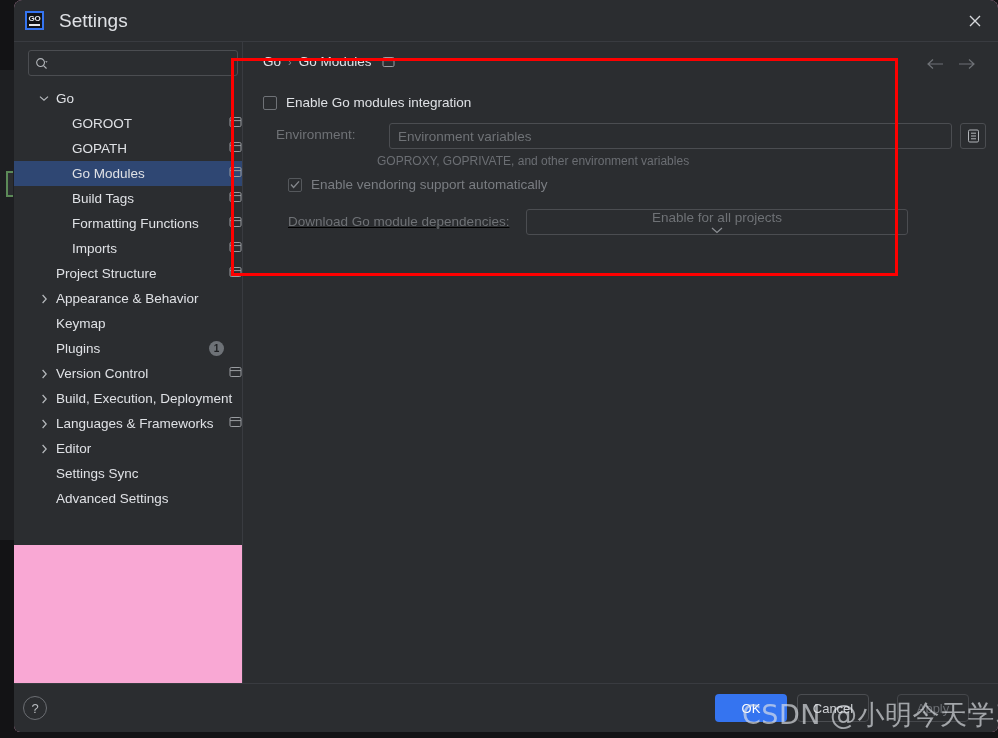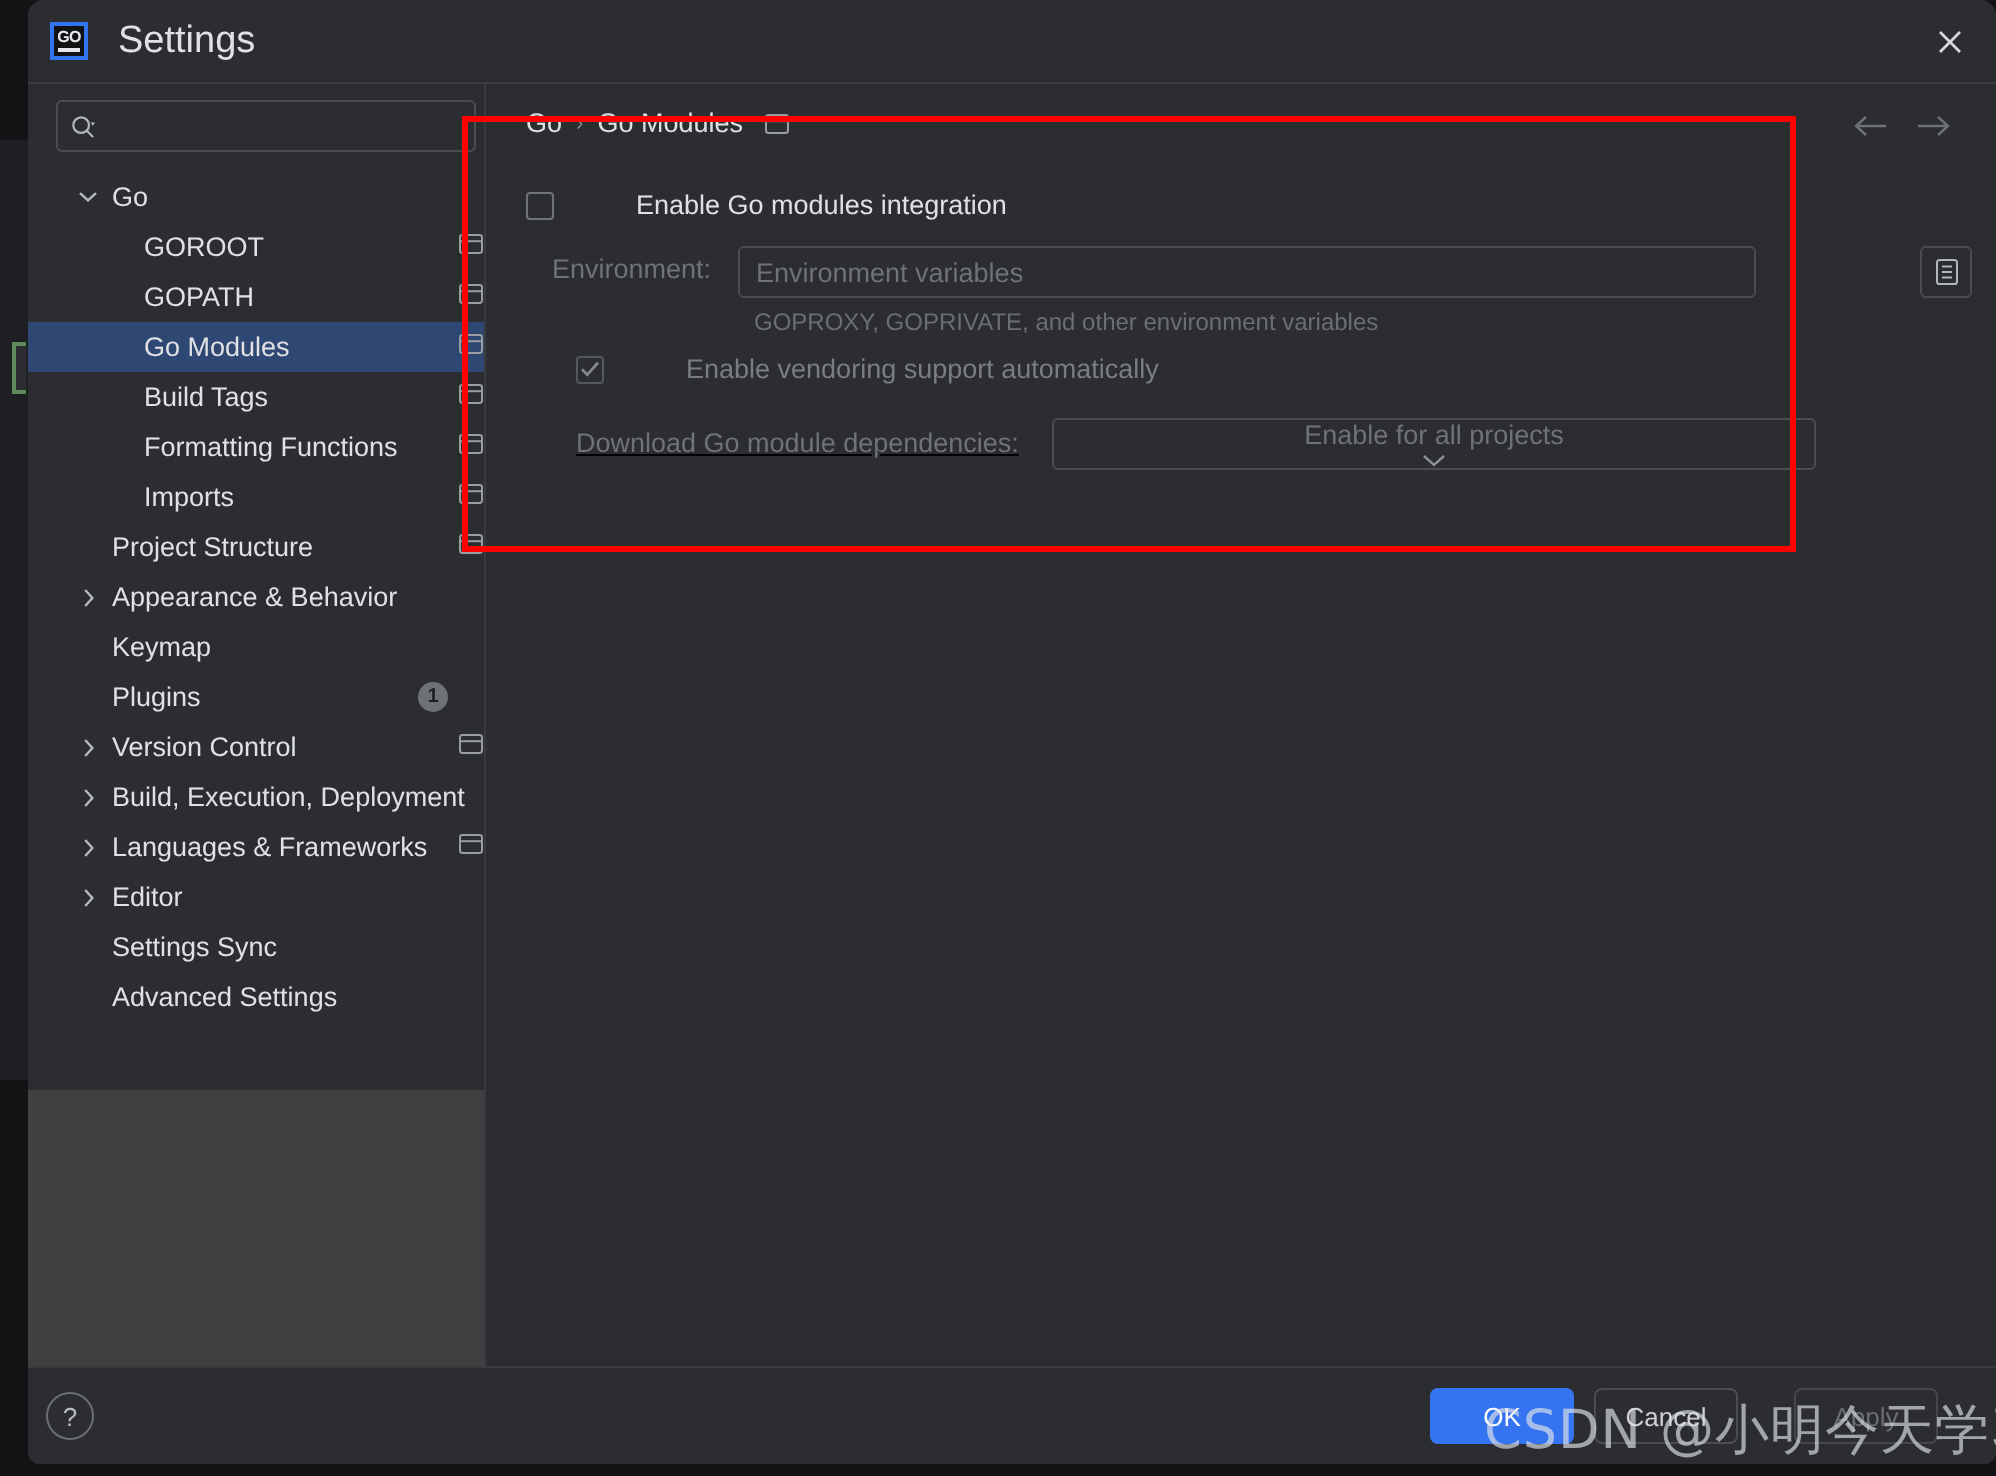--- a/index.html
+++ b/index.html
@@ -23,21 +23,21 @@
   #green-marker {
     position: absolute; left: 6px; top: 171px; width: 7px; height: 26px;
     border: 2px solid #5c8a58; border-right: none;
     background: #2b2d30;
   }
 
   
   #dialog {
     position: absolute; left: 14px; top: 0px;
     width: 984px; height: 732px;
-    background: #404040;
+    background: #f9a8d4;
     border-radius: 8px 8px 6px 6px;
     overflow: hidden;
   }
 
   
   #titlebar {
     position: absolute; left: 0; top: 0; width: 100%; height: 42px;
     background: #2b2d30;
     border-bottom: 1px solid #393b40;
     display: flex; align-items: center;
@@ -125,21 +125,21 @@
     font-size: 13.5px; color: #dfe1e5;
     display: flex; align-items: center; gap: 7px;
   }
   #breadcrumb .sep { color: #8a8d91; font-size: 11px; }
   #nav-arrows {
     position: absolute; right: 22px; top: 14px;
     display: flex; gap: 14px;
   }
   .nav-arrow { cursor: default; }
 
-  .panel-row { position: absolute; display: flex; align-items: center; gap: 32px; }
+  .panel-row { position: absolute; display: flex; align-items: center; }
 
   
   .cb {
     width: 14px; height: 14px; flex: none;
     border: 1px solid #6f7277; border-radius: 2px;
     background: #2b2d30;
     display: flex; align-items: center; justify-content: center;
   }
   .cb.disabled { border-color: #55585c; }
   .cb-label { margin-left: 9px; font-size: 13.5px; color: #dfe1e5; }
@@ -395,21 +395,21 @@
     </div>
 
     <div class="panel-row" style="left:20px; top:53px;">
       <span class="cb"></span>
       <span class="cb-label">Enable Go modules integration</span>
     </div>
 
     <div class="panel-row" style="left:33px; top:85px;">
       <span class="field-label">Environment:</span>
     </div>
-    <div class="textfield" style="position:absolute; left:126px; top:81px; width:509px;align-items:center;">
+    <div class="textfield" style="position:absolute; left:146px; top:81px; width:563px;align-items:center;">
       <span>Environment variables</span>
     </div>
     <div class="browse-btn" style="position:absolute; left:717px; top:81px;">
       <svg width="13" height="14" viewBox="0 0 13 14">
         <rect x="1.5" y="1" width="10" height="12" rx="1.3" stroke="#b2b5b9" stroke-width="1" fill="none"></rect>
         <path d="M4 4.2 H9 M4 7 H9 M4 9.8 H9" stroke="#b2b5b9" stroke-width="1"></path>
       </svg>
     </div>
     <div class="hint" style="position:absolute; left:134px; top:112px;">GOPROXY, GOPRIVATE, and other environment variables</div>
 

